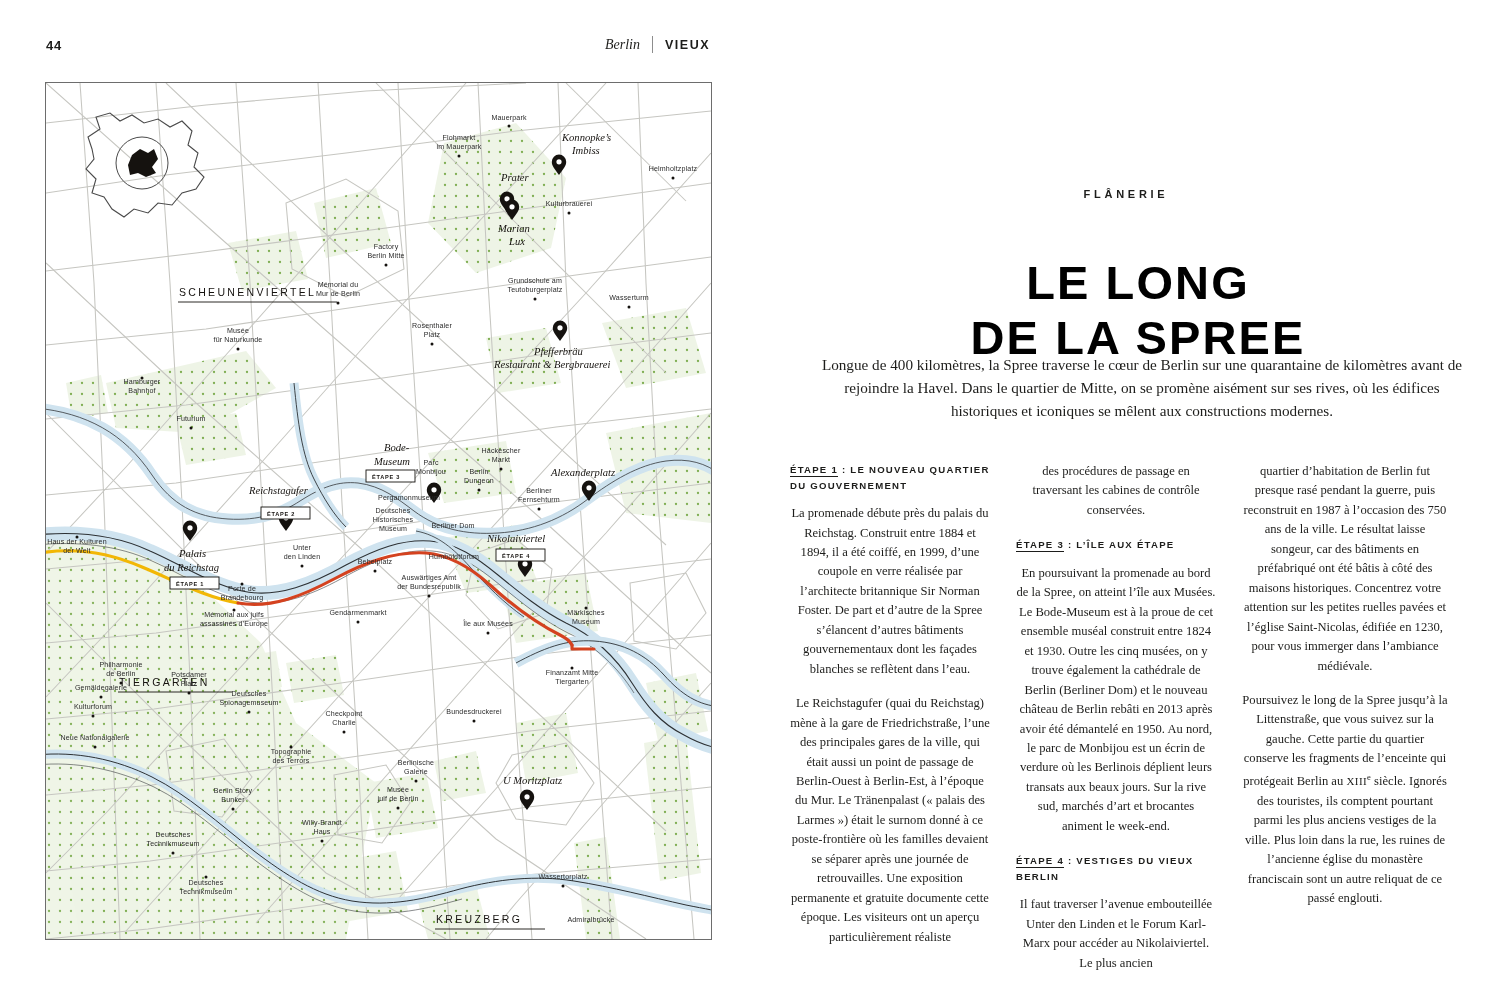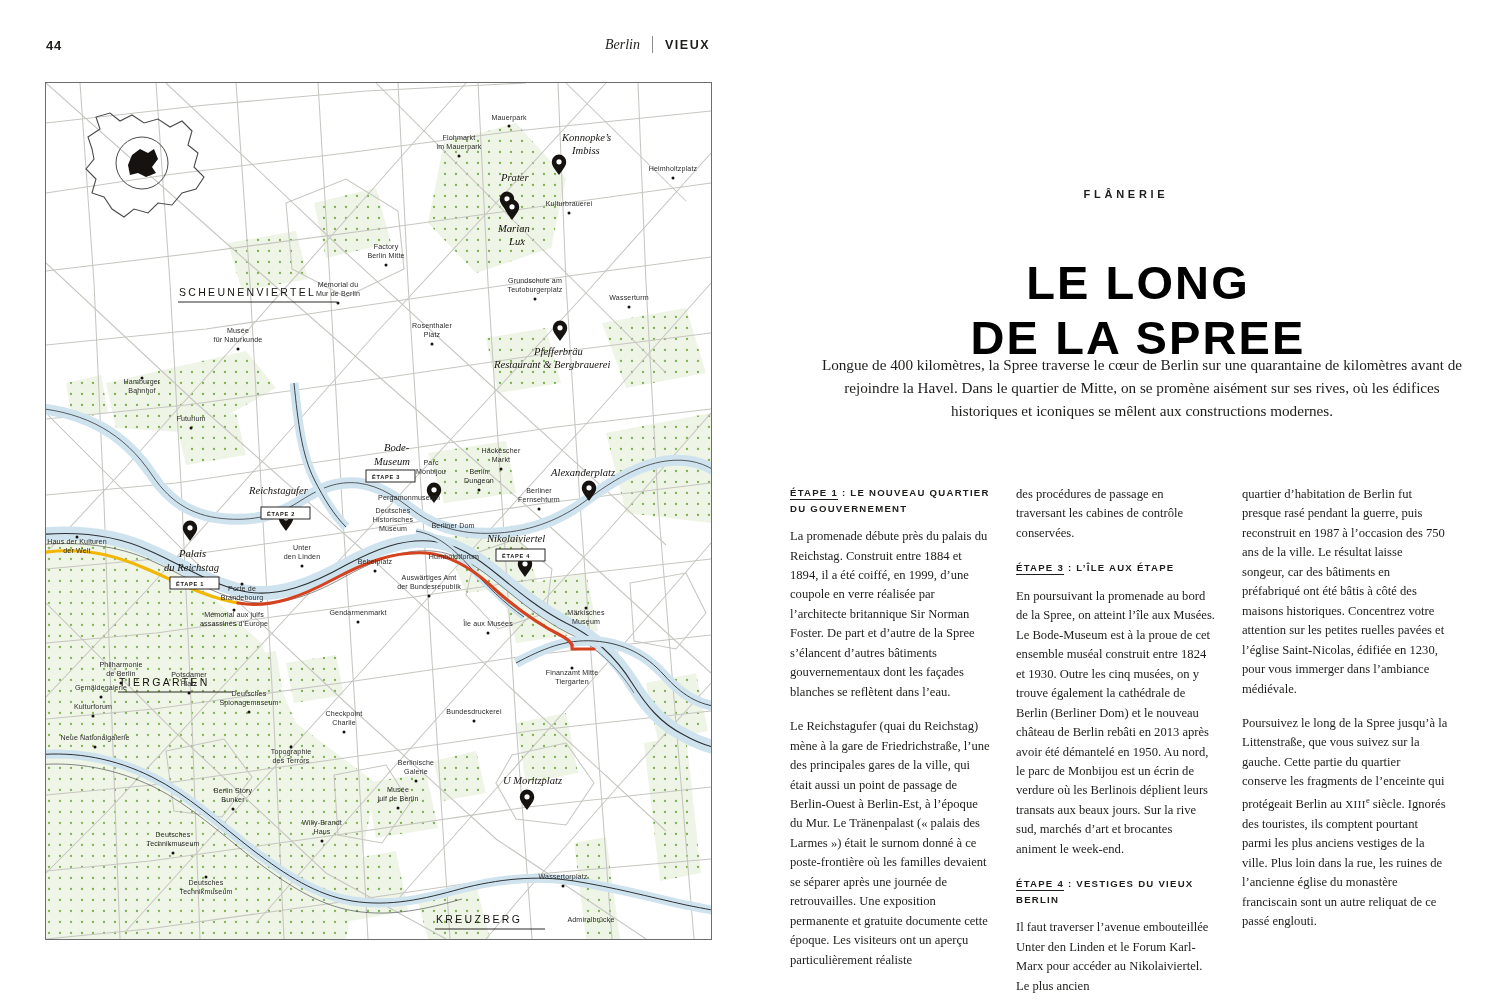--- a/index.html
+++ b/index.html
@@ -64,37 +64,37 @@
     letter-spacing:.045em;color:#000000;
   }
   .standfirst{
     position:absolute;top:338px;left:24px;width:656px;text-align:center;
     font-family:"Liberation Serif", serif;
     font-size:15.2px;line-height:1.52;color:#1d1d1b;
   }
 
   .cols{
     position:absolute;top:462px;left:0;width:672px;height:500px;
-    display:flex;gap:26px;margin-top:23px;
+    display:flex;gap:26px;
   }
   .col{width:200px;}
   .col:last-child{width:206px;}
 
   .sub{
     font-family:"Liberation Sans", sans-serif;
     font-weight:700;font-size:9.6px;letter-spacing:.13em;
     line-height:1.62;color:#1d1d1b;
     margin:0 0 11px 0;
   }
   .sub .u{border-bottom:1px solid #1d1d1b;padding-bottom:1px;}
   .body{
     font-family:"Liberation Serif", serif;
     font-size:12.6px;line-height:1.545;color:#1d1d1b;
     margin:0 0 15px 0;
-    text-align:left;
+    text-align:center;
   }
   .body:last-child{margin-bottom:0;}
   .sub + .body{margin-top:0;}
   .body + .sub{margin-top:17px;}
   .sc{font-variant:small-caps;font-size:15px;letter-spacing:.03em;}
   sup{font-size:.68em;vertical-align:super;}
 </style>
 </head>
 <body>
 

